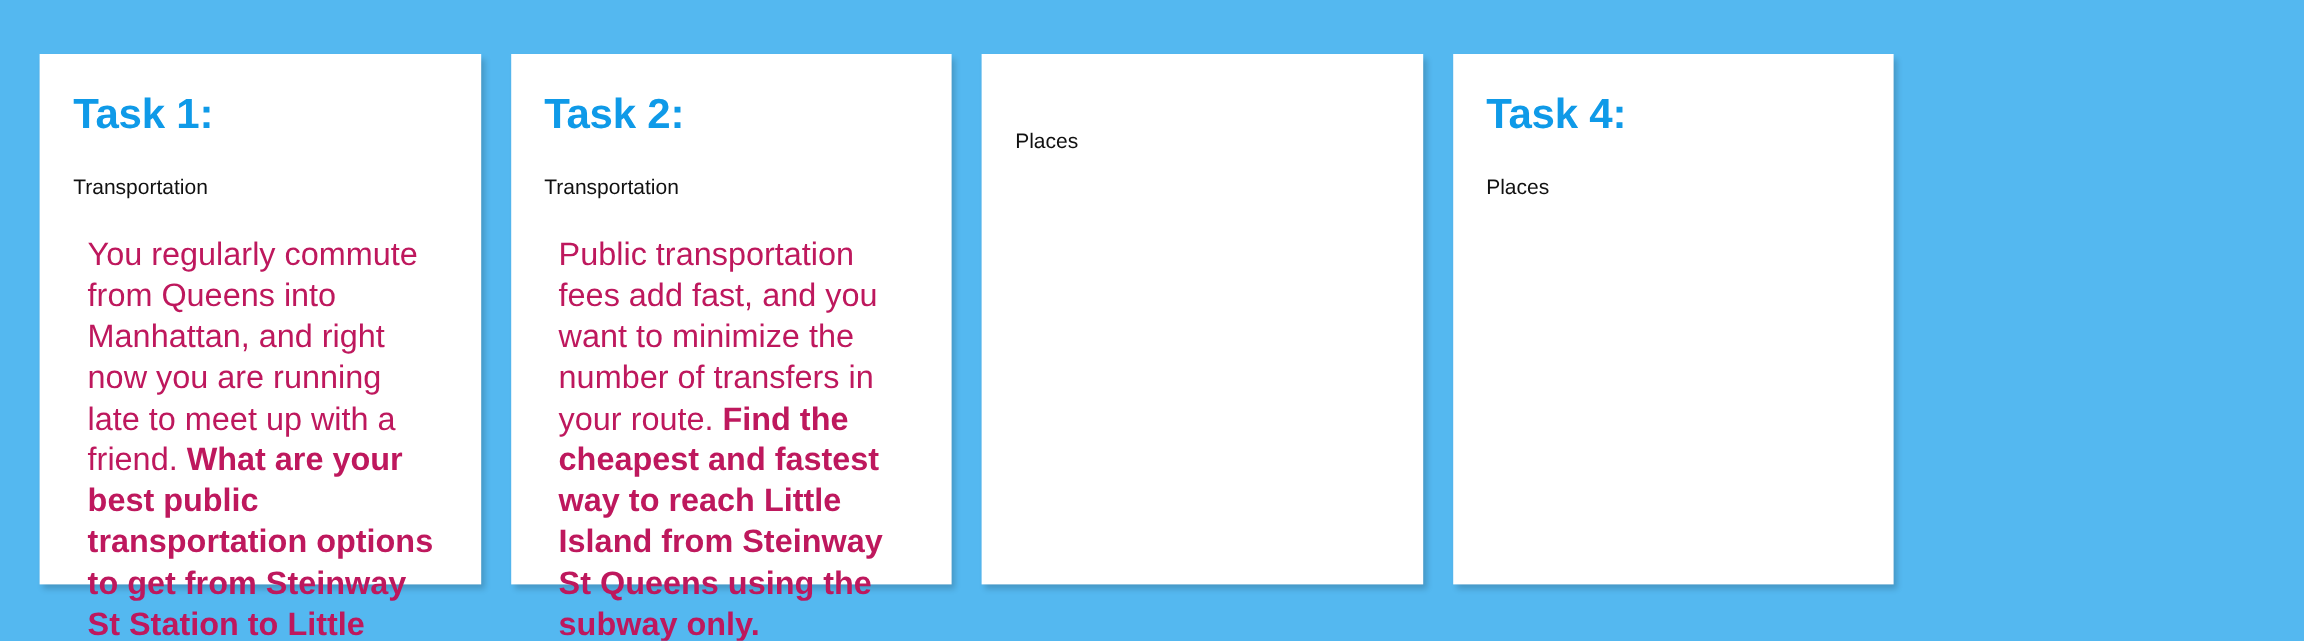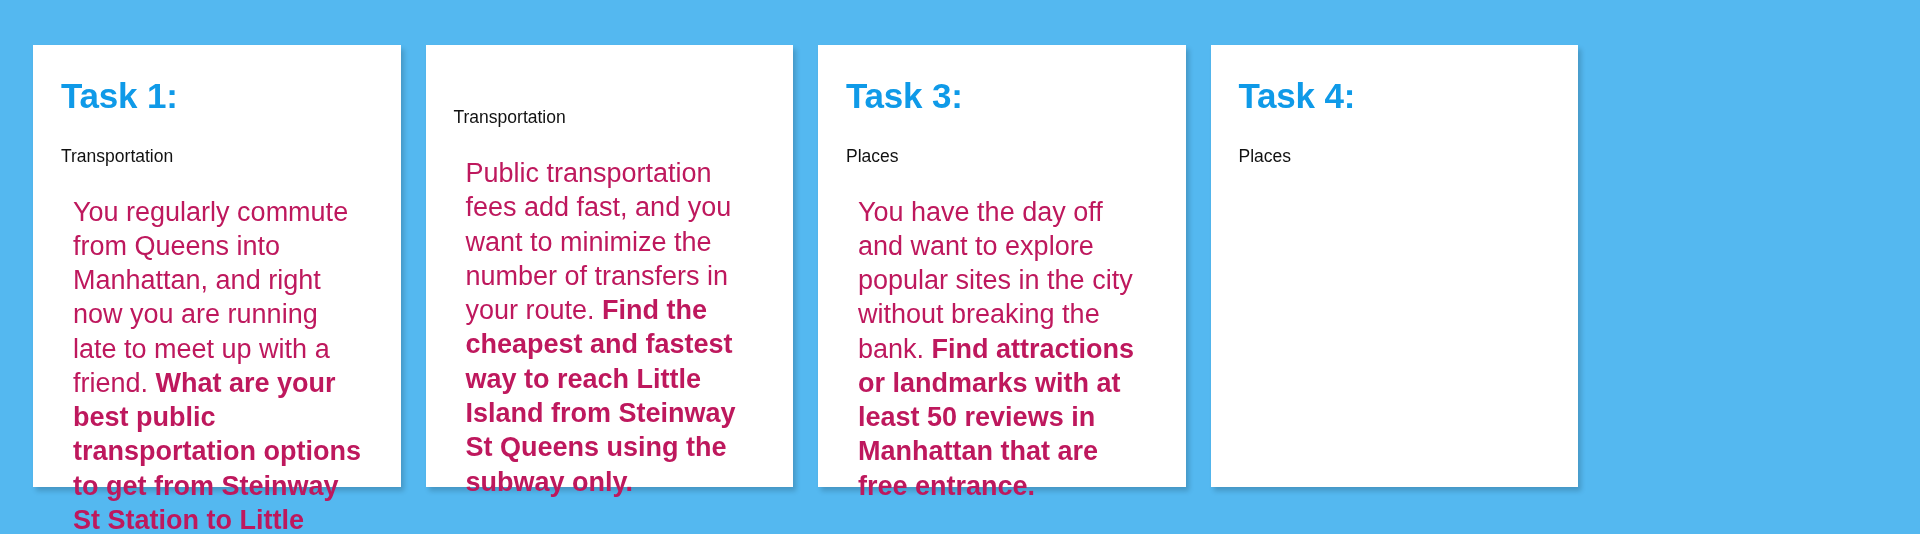--- a/index.html
+++ b/index.html
@@ -64,28 +64,27 @@
 
 <div id="board">
 
   <div class="card">
     <div class="card-title">Task 1:</div>
     <div class="card-category">Transportation</div>
     <div class="card-body"><span class="plain">You regularly commute from Queens into Manhattan, and right now you are running late to meet up with a friend. </span><span class="em">What are your best public transportation options to get from Steinway St Station to Little Island?</span></div>
   </div>
 
   <div class="card">
+    <div class="card-title">Task 2:</div>
     <div class="card-category">Transportation</div>
     <div class="card-body"><span class="plain">Public transportation fees add fast, and you want to minimize the number of transfers in your route. </span><span class="em">Find the cheapest and fastest way to reach Little Island from Steinway St Queens using the subway only.</span></div>
   </div>
 
   <div class="card">
-    <div class="card-title">Task 3:</div>
     <div class="card-category">Places</div>
-    <div class="card-body"><span class="plain">You have the day off and want to explore popular sites in the city without breaking the bank. </span><span class="em">Find attractions or landmarks with at least 50 reviews in Manhattan that are free entrance.</span></div>
   </div>
 
   <div class="card">
     <div class="card-title">Task 4:</div>
     <div class="card-category">Places</div>
   </div>
 
 </div>
 
 </body></html>

